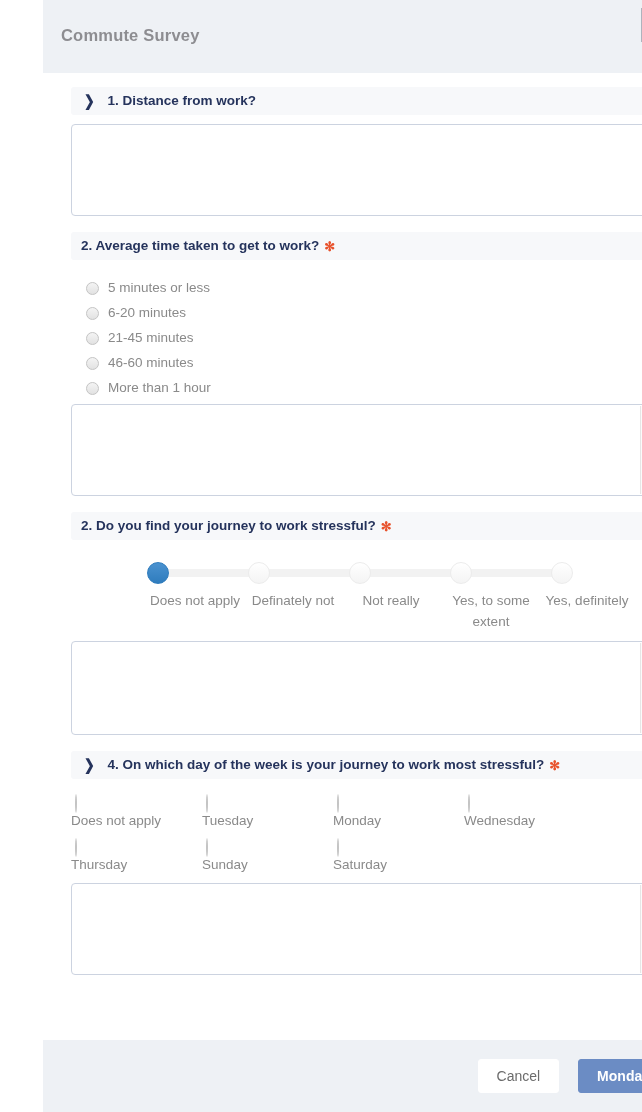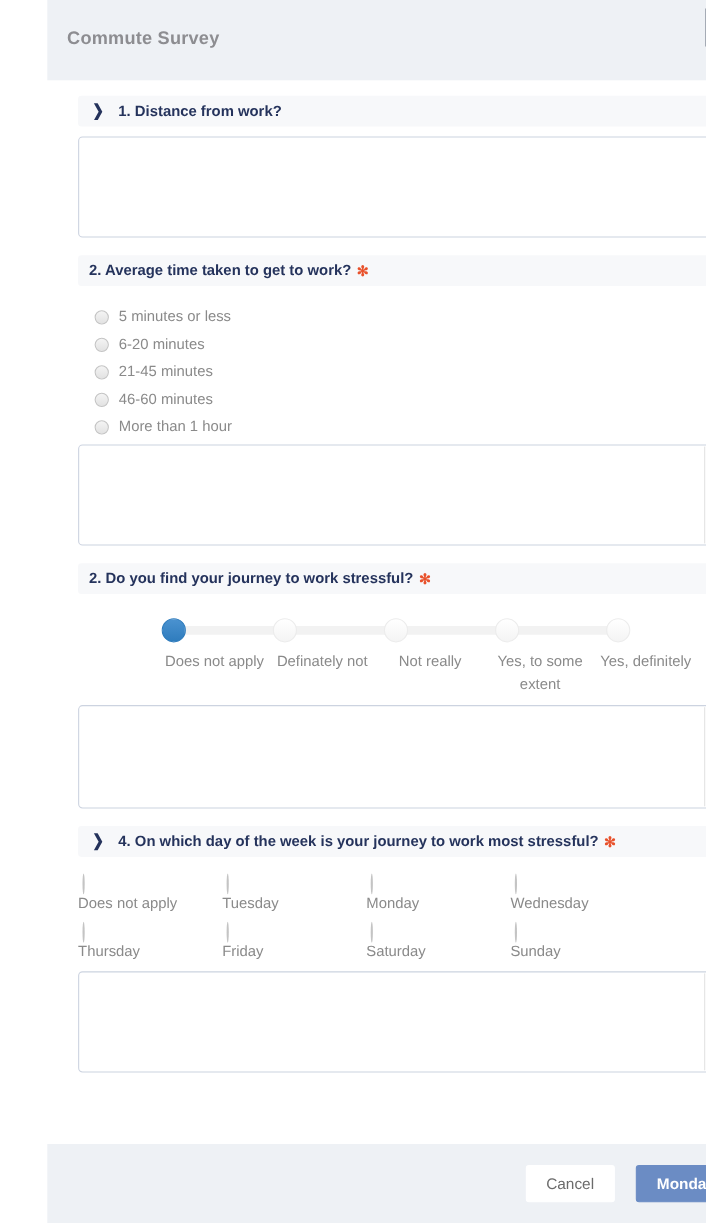--- a/index.html
+++ b/index.html
@@ -385,29 +385,25 @@
           <span class="day-lbl">Wednesday</span>
         </div>
       </div>
       <div class="day-row">
         <div class="day-cell">
           <span class="rdo"></span>
           <span class="day-lbl">Thursday</span>
         </div>
         <div class="day-cell">
           <span class="rdo"></span>
-          <span class="day-lbl">Friday</span>
+          <span class="day-lbl">Sunday</span>
         </div>
         <div class="day-cell">
           <span class="rdo"></span>
           <span class="day-lbl">Saturday</span>
-        </div>
-        <div class="day-cell">
-          <span class="rdo"></span>
-          <span class="day-lbl">Sunday</span>
         </div>
       </div>
     </div>
     <div class="ta-wrap">
       <div class="ta">
         <div class="sbar">
           <div class="sb-up"></div>
           <div class="sb-thumb"></div>
           <div class="sb-space"></div>
           <div class="sb-dn"></div>

